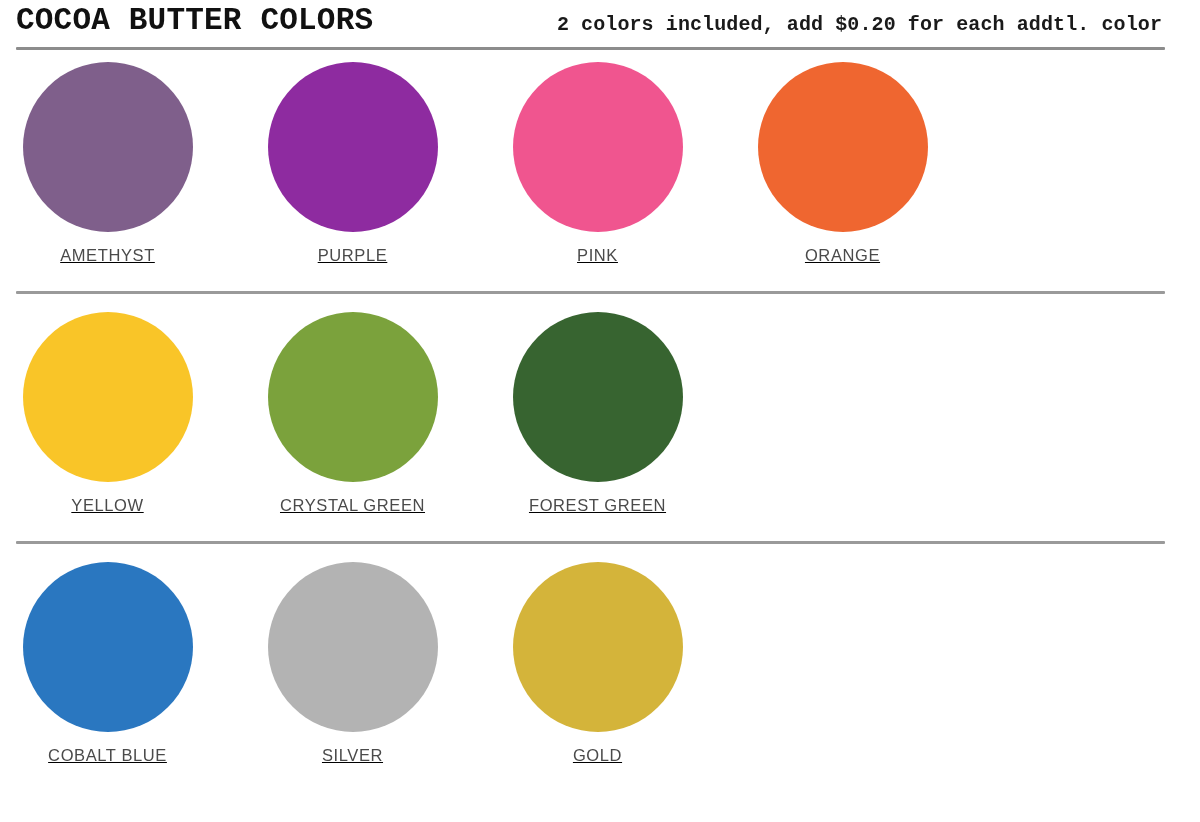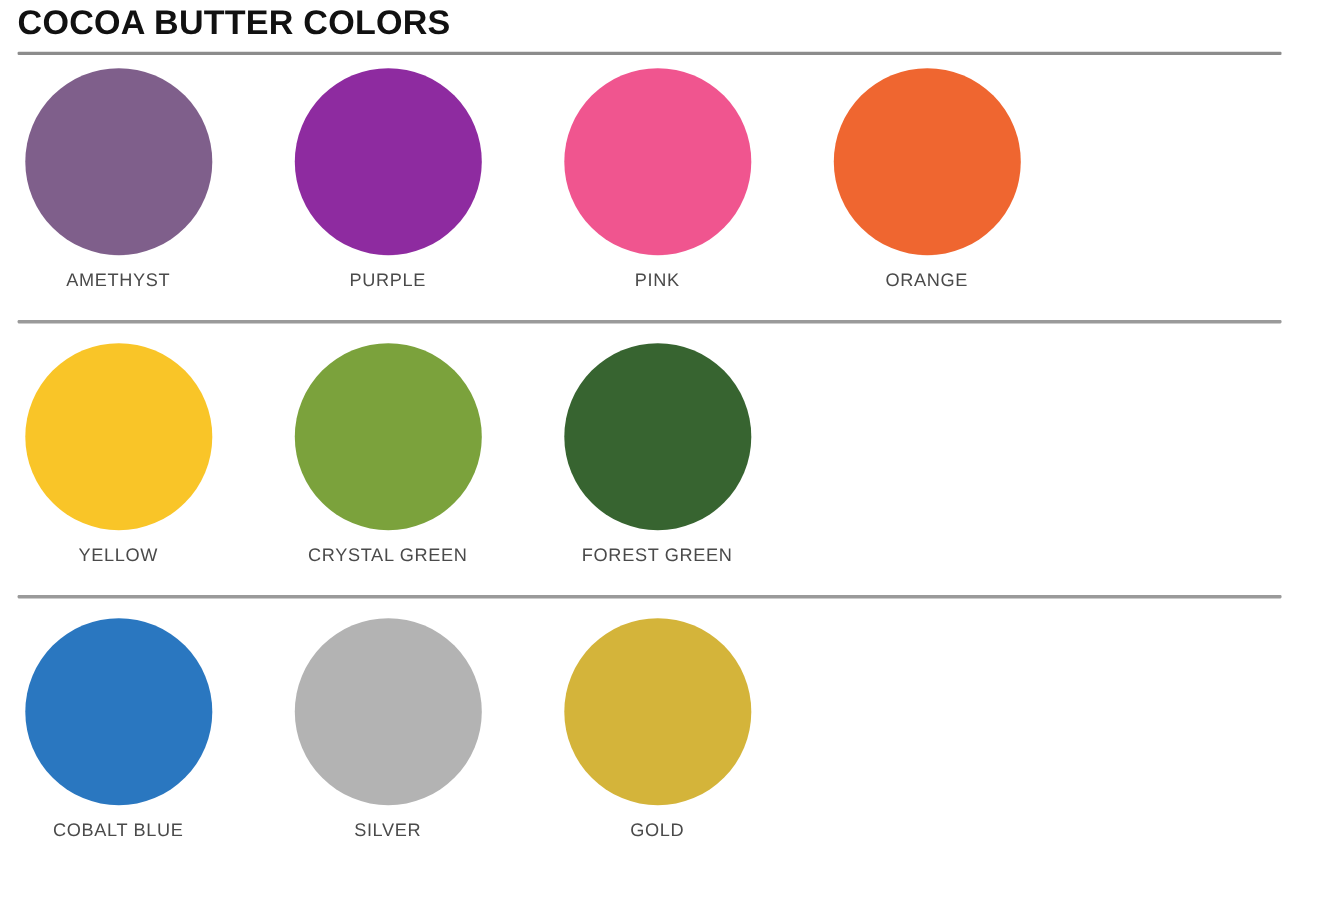--- a/index.html
+++ b/index.html
@@ -17,20 +17,21 @@
   }
 
   
   .header {
     position: relative;
     height: 52px;
     padding: 0 38px 0 16px;
     display: flex;
     align-items: flex-start;
     justify-content: space-between;
+    font-family: Liberation Mono, monospace;
   }
   .page-title {
     font-size: 31px;
     font-weight: bold;
     letter-spacing: 0.2px;
     color: #111111;
     line-height: 36px;
     margin: 3px 0 0 0;
     white-space: nowrap;
   }
@@ -56,20 +57,21 @@
   
   .swatch-rows {
     position: relative;
     padding-top: 0;
   }
   .swatch-row {
     position: relative;
     height: 250px;
     display: flex;
     align-items: flex-start;
+    text-decoration: underline;
   }
   .swatch-row.last { height: 240px; }
 
   .swatch-cell {
     width: 245px;
     display: flex;
     flex-direction: column;
     align-items: center;
     padding-top: 10px;
   }
@@ -104,20 +106,21 @@
     height: 3px;
     background: #9a9a9a;
     border-radius: 1px;
   }
 </style>
 </head>
 <body>
 
 <div class="header">
   <h1 class="page-title">COCOA BUTTER COLORS</h1>
+  <div class="header-note">2 colors included, add $0.20 for each addtl. color</div>
   <div class="rule rule-header"></div>
 </div>
 
 <div class="swatch-rows" id="swatch-rows">
     <div class="swatch-row">
       <div class="swatch-cell">
         <span class="swatch-dot" style="background: rgb(127, 95, 139);"></span>
         <span class="swatch-label">AMETHYST</span>
       </div>
       <div class="swatch-cell">

